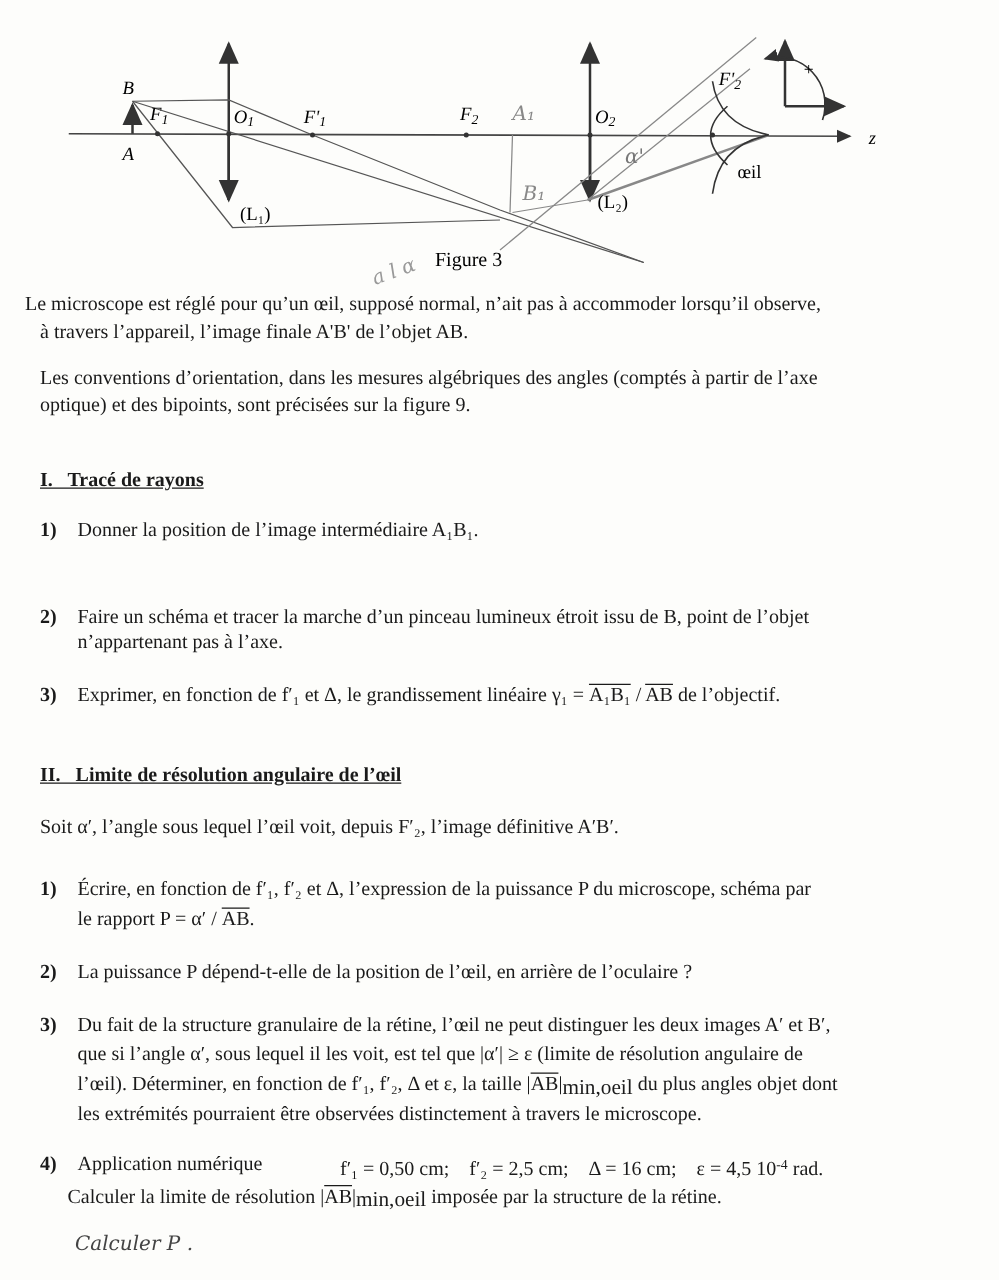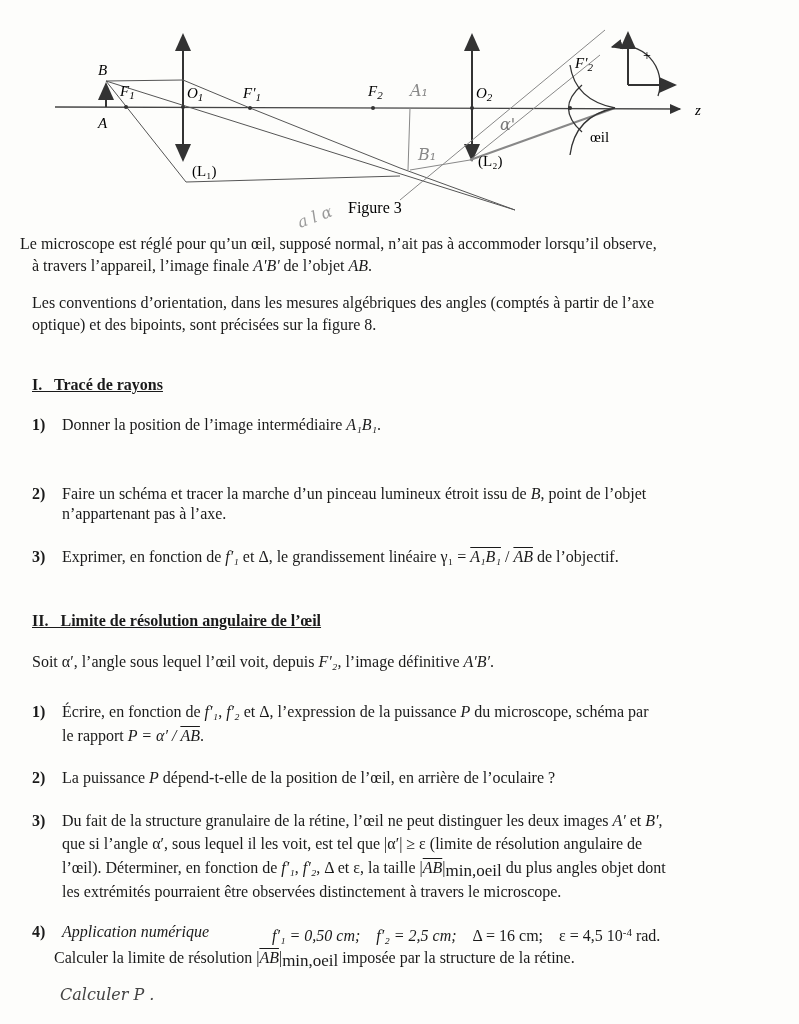--- a/index.html
+++ b/index.html
@@ -6,21 +6,21 @@
   body {
     width: 799px; height: 1024px; position: relative; overflow: hidden;
     background: #fdfdfb; color: #1a1a1a;
     font-family: "Liberation Serif", "DejaVu Serif", serif;
     font-size: 16px;
   }
   .abs { position: absolute; }
   .line { position: absolute; white-space: nowrap; line-height: 20px; }
   .heading { font-weight: bold; text-decoration: underline; text-align: right; }
   .num { display: inline-block; width: 30px; }
-  .ital { font-style: italic; }
+  .ital { }
   .ov { text-decoration: overline; }
   sub { font-size: 17px; vertical-align: -3px; }
   sup { font-size: 11px; vertical-align: 5px; }
   svg text { font-family: "Liberation Serif", serif; }
   .hand { font-family: "DejaVu Serif", serif; font-style: italic; color: #444; font-size: 16px; }
 </style>
 </head>
 <body>
 
 <svg class="abs" style="left:0;top:0" width="799" height="230" viewBox="0 0 799 230">
@@ -93,21 +93,21 @@
 <div class="line" style="left:20px;top:234px">
   <span>Le microscope est réglé pour qu’un œil, supposé normal, n’ait pas à accommoder lorsqu’il observe,</span>
 </div>
 <div class="line" style="left:32px;top:256px">
   <span>à travers l’appareil, l’image finale </span><span class="ital">A'B'</span><span> de l’objet </span><span class="ital">AB</span><span>.</span>
 </div>
 <div class="line" style="left:32px;top:293px">
   <span>Les conventions d’orientation, dans les mesures algébriques des angles (comptés à partir de l’axe</span>
 </div>
 <div class="line" style="left:32px;top:315px">
-  <span>optique) et des bipoints, sont précisées sur la figure 8.</span>
+  <span>optique) et des bipoints, sont précisées sur la figure 9.</span>
 </div>
 
 <div class="line heading" style="left:32px;top:375px;white-space:pre">I.   Tracé de rayons</div>
 
 <div class="line" style="left:32px;top:415px">
   <span class="num" style="font-weight:bold">1)</span><span>Donner la position de l’image intermédiaire </span><span class="ital">A₁B₁</span><span>.</span>
 </div>
 
 <div class="line" style="left:32px;top:484px">
   <span class="num" style="font-weight:bold">2)</span><span>Faire un schéma et tracer la marche d’un pinceau lumineux étroit issu de </span><span class="ital">B</span><span>, point de l’objet</span>

